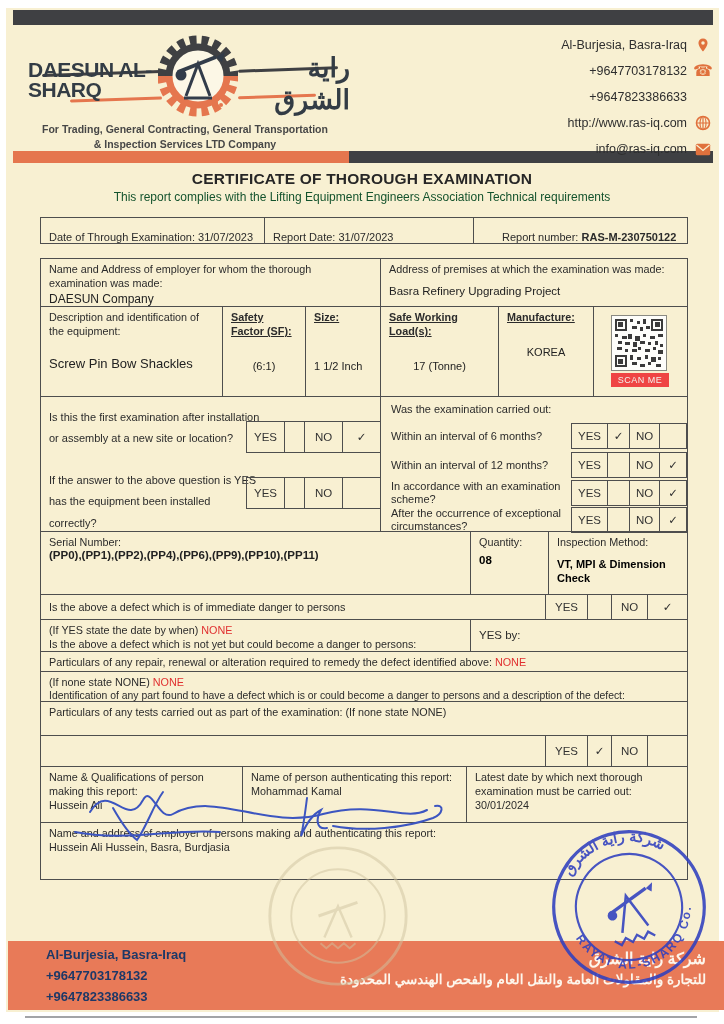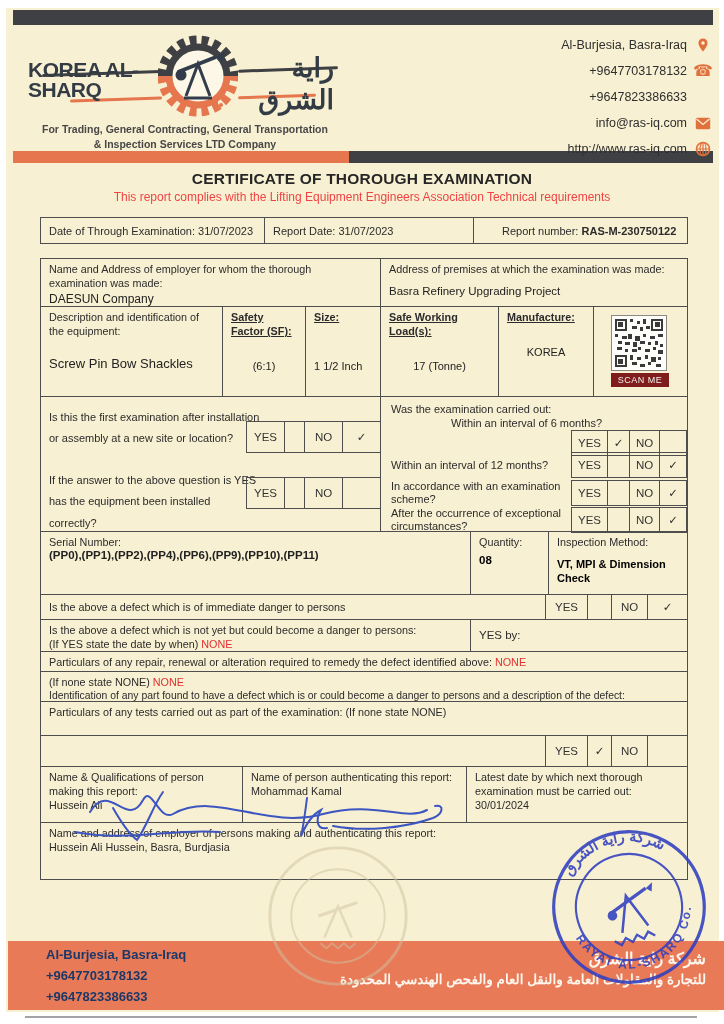--- a/index.html
+++ b/index.html
@@ -3,44 +3,44 @@
 <meta charset="utf-8">
 <style>
   * { margin:0; padding:0; box-sizing:border-box; }
   body { background:#ffffff; font-family:"Liberation Sans", sans-serif; }
   .page { position:relative; width:724px; height:1024px; background:#ffffff; overflow:hidden; }
   .cream { position:absolute; left:6px; top:8px; width:713px; height:1004px; background:#f8f0d2; }
 
   
   .topbar { position:absolute; left:13px; top:10px; width:700px; height:15px; background:#3f4043; }
   .brand-en { position:absolute; left:28px; top:60px; width:140px; font-size:21px; font-weight:700; letter-spacing:-0.5px; color:#333c45; line-height:0.95; z-index:3; }
-  .brand-ar { position:absolute; left:224px; top:52px; width:110px; font-size:27px; font-weight:700; color:#333c45; z-index:3; direction:rtl; }
+  .brand-ar { position:absolute; left:240px; top:52px; width:110px; font-size:27px; font-weight:700; color:#333c45; z-index:3; direction:rtl; }
   .gearwrap { position:absolute; left:158px; top:24px; z-index:2; }
   .swoosh { position:absolute; border-radius:3px; z-index:1; }
   .sw-dl { left:42px; top:72px; width:120px; height:3px; background:#3f4043; transform:rotate(-2deg); }
   .sw-dr { left:238px; top:68px; width:100px; height:3px; background:#3f4043; transform:rotate(-2deg); }
   .sw-ol { left:70px; top:98px; width:92px; height:3px; background:#e5764e; transform:rotate(-2deg); }
   .sw-or { left:238px; top:95px; width:78px; height:3px; background:#e5764e; transform:rotate(-2deg); }
   .tagline { position:absolute; left:20px; top:122px; width:330px; text-align:center; font-size:10.5px; color:#474747; font-weight:600; line-height:1.45; z-index:3; }
   .contact { position:absolute; right:12px; top:32px; width:220px; z-index:3; }
   .contact .crow { display:flex; justify-content:flex-end; align-items:center; height:26px; gap:7px; }
   .contact .ctext { font-size:12.5px; color:#2e2e2e; font-weight:500; }
   .cicon { width:18px; height:18px; display:flex; align-items:center; justify-content:center; flex:0 0 18px; }
   .phone-glyph { color:#e0713d; font-size:16px; line-height:1; }
   .divbar { position:absolute; left:13px; top:151px; width:700px; height:12px; display:flex; }
   .divbar .o { width:48%; background:#e5764e; }
   .divbar .d { flex:1; background:#3f4043; }
 
   
   .title { position:absolute; left:0; top:170px; width:724px; text-align:center; font-size:15.5px; font-weight:700; color:#262626; letter-spacing:0.2px; }
-  .subtitle { position:absolute; left:0; top:190px; width:724px; text-align:center; font-size:12px; color:#ef4444; }
+  .subtitle { position:absolute; left:0; top:190px; width:724px; text-align:center; font-size:12px; color:#14532d; }
 
   
   .infobar { position:absolute; left:40px; top:217px; width:648px; height:27px; border:1px solid #4e4e4e; display:flex; font-size:11px; color:#2b2b2b; }
-  .infobar .icell { display:flex; align-items:center; padding-left:8px; border-right:1px solid #4e4e4e; }
+  .infobar .icell { display:flex; align-items:flex-end; padding-left:8px; border-right:1px solid #4e4e4e; }
   .infobar .icell:last-child { border-right:none;margin-left:20px; }
   .ic1 { width:224px; } .ic2 { width:209px; } .ic3 { flex:1; }
   .b { font-weight:700; }
 
   
   .maintable { position:absolute; left:40px; top:258px; width:648px; border:1px solid #4e4e4e; display:flex; flex-direction:column; background:transparent; }
   .row { position:relative; display:flex; border-top:1px solid #4e4e4e; }
   .row:first-child { border-top:none; }
   .cell { padding:3px 8px; }
   .br { border-right:1px solid #4e4e4e; }
@@ -66,21 +66,21 @@
   .rright { position:relative; flex:1; }
   .examrow { position:absolute; left:0; display:flex; align-items:center; width:100%; }
   .examrow .eq { width:186px; padding-left:10px; font-size:11px; color:#2b2b2b; line-height:1.15; }
   .examrow .cbxr { margin-left:auto; display:flex; border:1px solid #4e4e4e; height:26px; }
   .examrow .cbxr span { display:flex; align-items:center; justify-content:center; border-right:1px solid #4e4e4e; height:100%; font-size:11.5px; color:#333; }
   .examrow .cbxr span:last-child { border-right:none; }
 
   
   .qrbox { position:absolute; right:18px; top:8px; width:58px; text-align:center; }
   .qrwhite { width:56px; height:56px; background:#fdfdfa; border:1px solid #8a8a82; display:flex; align-items:center; justify-content:center; }
-  .scanme { margin-top:2px; background:#7f1d1d; color:#f3f3ee; font-size:9px; padding:2px 0; letter-spacing:0.5px; }
+  .scanme { margin-top:2px; background:#ef4444; color:#f3f3ee; font-size:9px; padding:2px 0; letter-spacing:0.5px; }
 
   
   .sig-overlay { position:absolute; left:55px; top:770px; width:430px; height:80px; z-index:5; pointer-events:none; }
   .stamp-blue { position:absolute; left:545px; top:826px; width:168px; height:162px; z-index:6; opacity:0.88; }
   .stamp-emboss { position:absolute; left:262px; top:842px; width:152px; height:148px; z-index:4; opacity:0.5; filter:blur(0.6px); }
 
   
   .footband { position:absolute; left:8px; top:941px; width:716px; height:69px; background:#e87a58; z-index:3; }
   .foot-left { position:absolute; left:38px; top:4px; font-size:13px; font-weight:700; color:#1d3867; line-height:1.6; }
   .foot-right { position:absolute; right:18px; top:6px; text-align:right; color:#fdf6ec; direction:rtl; }
@@ -94,21 +94,21 @@
 <div class="page">
   <div class="cream"></div>
 
   <div class="topbar"></div>
 
   <div class="swoosh sw-dl"></div>
   <div class="swoosh sw-dr"></div>
   <div class="swoosh sw-ol"></div>
   <div class="swoosh sw-or"></div>
 
-  <div class="brand-en">KOREA AL-SHARQ</div>
+  <div class="brand-en">DAESUN AL-SHARQ</div>
 
   <div class="gearwrap">
     <svg width="80" height="104" viewBox="0 0 80 104">
       <circle cx="40" cy="52" r="33" fill="#fcf7e6"></circle>
       <path d="M 4 52 A 36 36 0 0 1 76 52" fill="none" stroke="#3f4043" stroke-width="9" stroke-dasharray="7 5"></path>
       <path d="M 11 52 A 29 29 0 0 1 69 52" fill="none" stroke="#3f4043" stroke-width="7"></path>
       <path d="M 4 52 A 36 36 0 0 0 76 52" fill="none" stroke="#e5764e" stroke-width="9" stroke-dasharray="7 5"></path>
       <path d="M 11 52 A 29 29 0 0 0 69 52" fill="none" stroke="#e5764e" stroke-width="7"></path>
       <path d="M28 72 L40 40 L52 72" fill="none" stroke="#323c4a" stroke-width="3"></path>
       <path d="M20 48 L58 33" fill="none" stroke="#323c4a" stroke-width="4"></path>
@@ -138,35 +138,35 @@
     </div>
     <div class="crow">
       <span class="ctext">+9647703178132</span>
       <span class="cicon phone-glyph">☎</span>
     </div>
     <div class="crow">
       <span class="ctext">+9647823386633</span>
       <span class="cicon"></span>
     </div>
     <div class="crow">
-      <span class="ctext">info@ras-iq.com</span>
-      <span class="cicon">
-        <svg width="16" height="13" viewBox="0 0 16 13">
-            <rect x="0.8" y="0.8" width="14.4" height="11.4" rx="1.5" fill="#e0713d"></rect>
-            <path d="M1.5 2 L8 7.5 L14.5 2" stroke="#f8f0d2" stroke-width="1.3" fill="none"></path>
-          </svg>
-      </span>
-    </div>
-    <div class="crow">
       <span class="ctext">http://www.ras-iq.com</span>
       <span class="cicon">
         <svg width="16" height="16" viewBox="0 0 16 16">
             <circle cx="8" cy="8" r="6.5" fill="none" stroke="#e0713d" stroke-width="1.6"></circle>
             <path d="M1.5 8 h13 M8 1.5 v13" stroke="#e0713d" stroke-width="1.2" fill="none"></path>
             <ellipse cx="8" cy="8" rx="3" ry="6.5" fill="none" stroke="#e0713d" stroke-width="1.2"></ellipse>
+          </svg>
+      </span>
+    </div>
+    <div class="crow">
+      <span class="ctext">info@ras-iq.com</span>
+      <span class="cicon">
+        <svg width="16" height="13" viewBox="0 0 16 13">
+            <rect x="0.8" y="0.8" width="14.4" height="11.4" rx="1.5" fill="#e0713d"></rect>
+            <path d="M1.5 2 L8 7.5 L14.5 2" stroke="#f8f0d2" stroke-width="1.3" fill="none"></path>
           </svg>
       </span>
     </div>
   </div>
 
   <div class="divbar">
     <span class="o"></span>
     <span class="d"></span>
   </div>
 
@@ -290,21 +290,21 @@
         <div class="cbx" style="right:-1px; top:80px; width:135px; height:32px;">
           <span style="width:38px;">YES</span>
           <span style="width:20px;" class="chk"></span>
           <span style="width:38px;">NO</span>
           <span style="width:37px;" class="chk"></span>
         </div>
       </div>
       <div class="rright">
         <div style="position:absolute; left:10px; top:6px; font-size:11px; color:#2b2b2b;">Was the examination carried out:</div>
 
-        <div class="examrow" style="top:20px;flex-direction:column;">
+        <div class="examrow" style="top:26px;">
           <div class="eq">Within an interval of 6 months?</div>
           <div class="cbxr">
             <span style="width:36px;">YES</span>
             <span style="width:22px;" class="chk">✓</span>
             <span style="width:30px;">NO</span>
             <span style="width:26px;" class="chk"></span>
           </div>
         </div>
 
         <div class="examrow" style="top:55px;">
@@ -359,25 +359,25 @@
       <div class="cbx-inline" style="width:142px;">
         <span style="width:42px;">YES</span>
         <span style="width:24px;" class="chk"></span>
         <span style="width:36px;">NO</span>
         <span style="width:40px;" class="chk">✓</span>
       </div>
     </div>
 
     <div class="row r6">
       <div class="cell br" style="width:430px;">
-        <div class="lbl">Is the above a defect which is not yet but could become a danger to persons:</div>
         <div class="lbl">
           <span>(If YES state the date by when)</span>
           <span class="red">NONE</span>
         </div>
+        <div class="lbl">Is the above a defect which is not yet but could become a danger to persons:</div>
       </div>
       <div class="cell" style="flex:1; display:flex; align-items:center;">
         <span class="lbl" style="font-size:11.5px;">YES by:</span>
       </div>
     </div>
 
     <div class="row r7">
       <div class="lbl" style="padding:3px 8px;">
         <span>Particulars of any repair, renewal or alteration required to remedy the defect identified above:</span>
         <span class="red">NONE</span>

